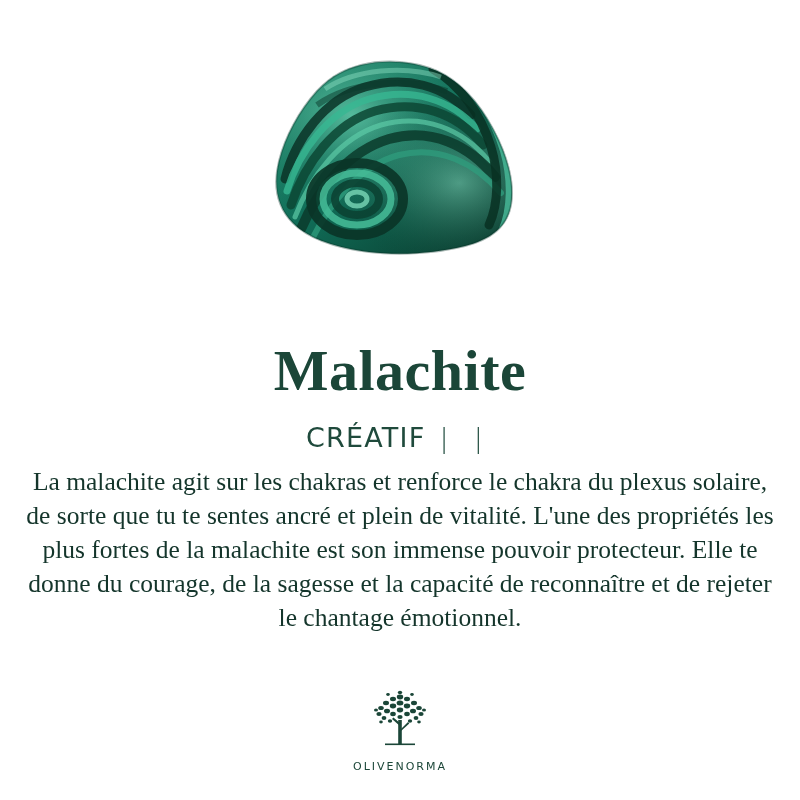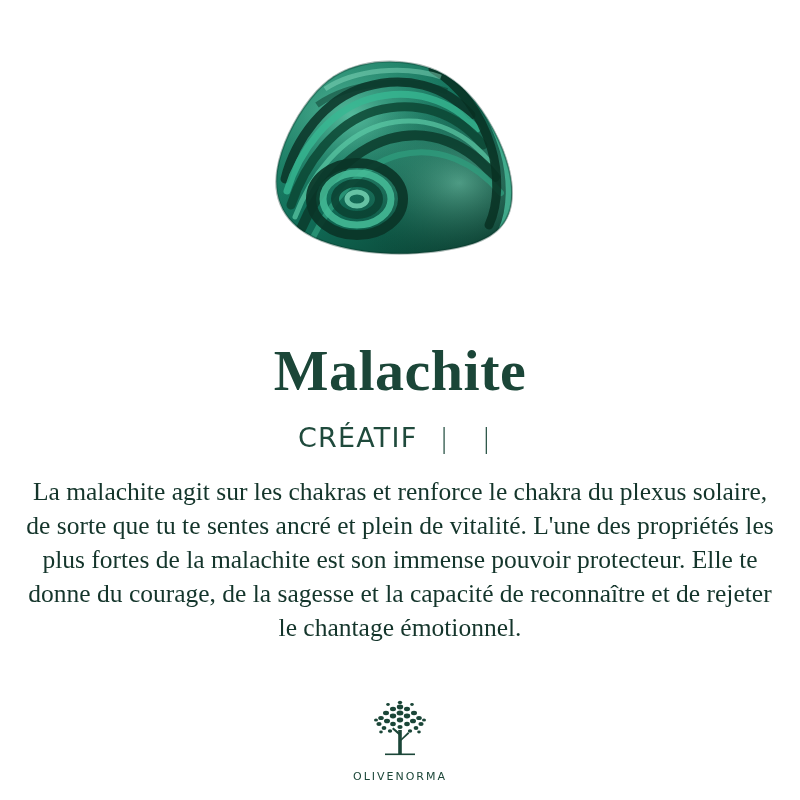--- a/index.html
+++ b/index.html
@@ -61,33 +61,33 @@
   
   .keywords {
     margin-top: 22px;
     font-family: "DejaVu Sans", sans-serif;
     font-size: 27px;
     letter-spacing: 1.2px;
     color: #1f4a3c;
     display: flex;
     align-items: center;
     justify-content: center;
-    gap: 8px;
+    gap: 0;
     text-align: center;
   }
   .keywords .kw { padding: 0 2px; }
   .keywords .sep {
     padding: 0 12px;
     color: #2a5447;
     font-weight: 300;
   }
 
   
   .description {
-    margin-top: 22px;
+    margin-top: 12px;
     width: 770px;
     font-family: "Liberation Serif", serif;
     font-size: 25.5px;
     line-height: 1.33;
     color: #14352b;
     text-align: center;
     padding: 0 10px;
     box-sizing: border-box;
   }
 

